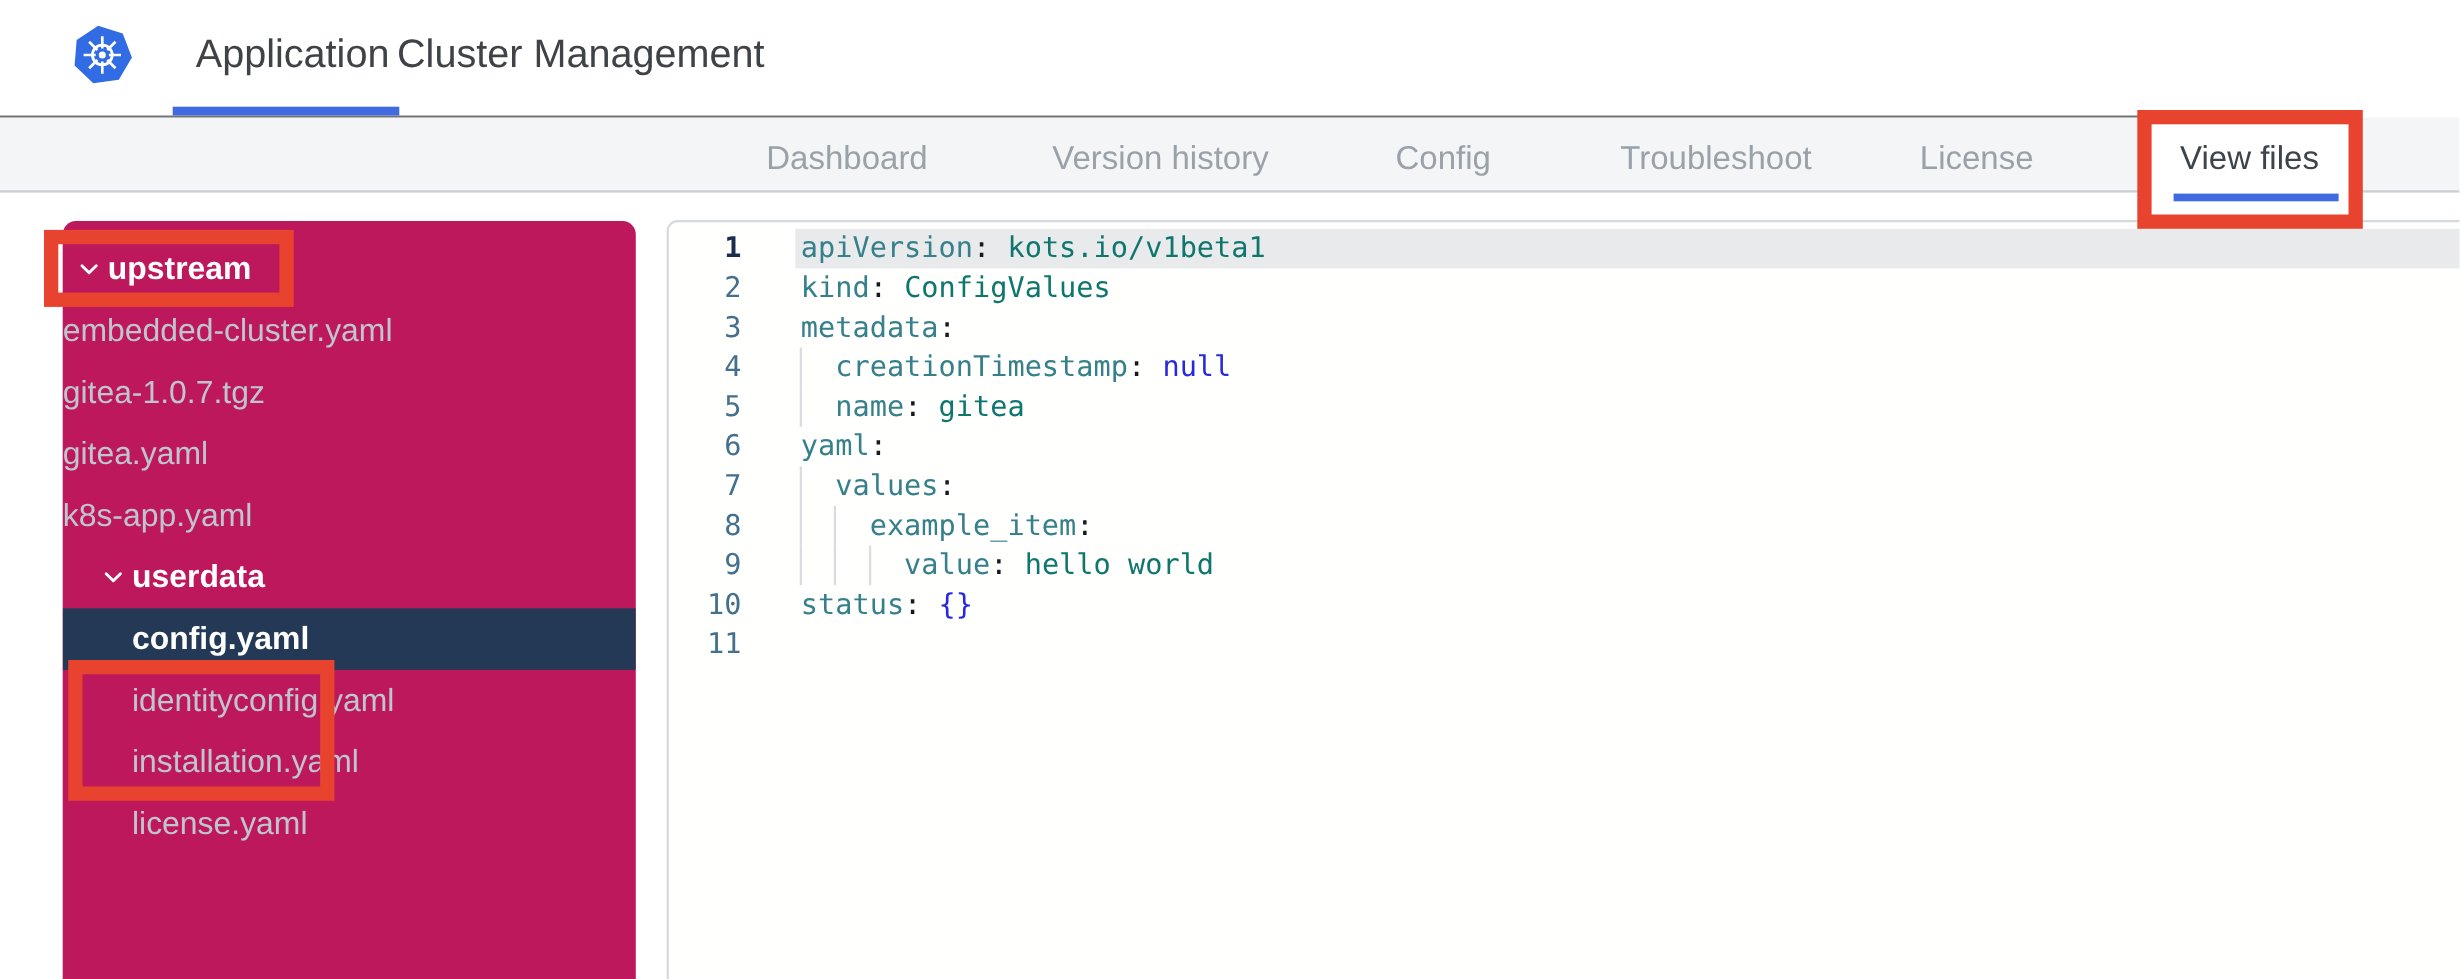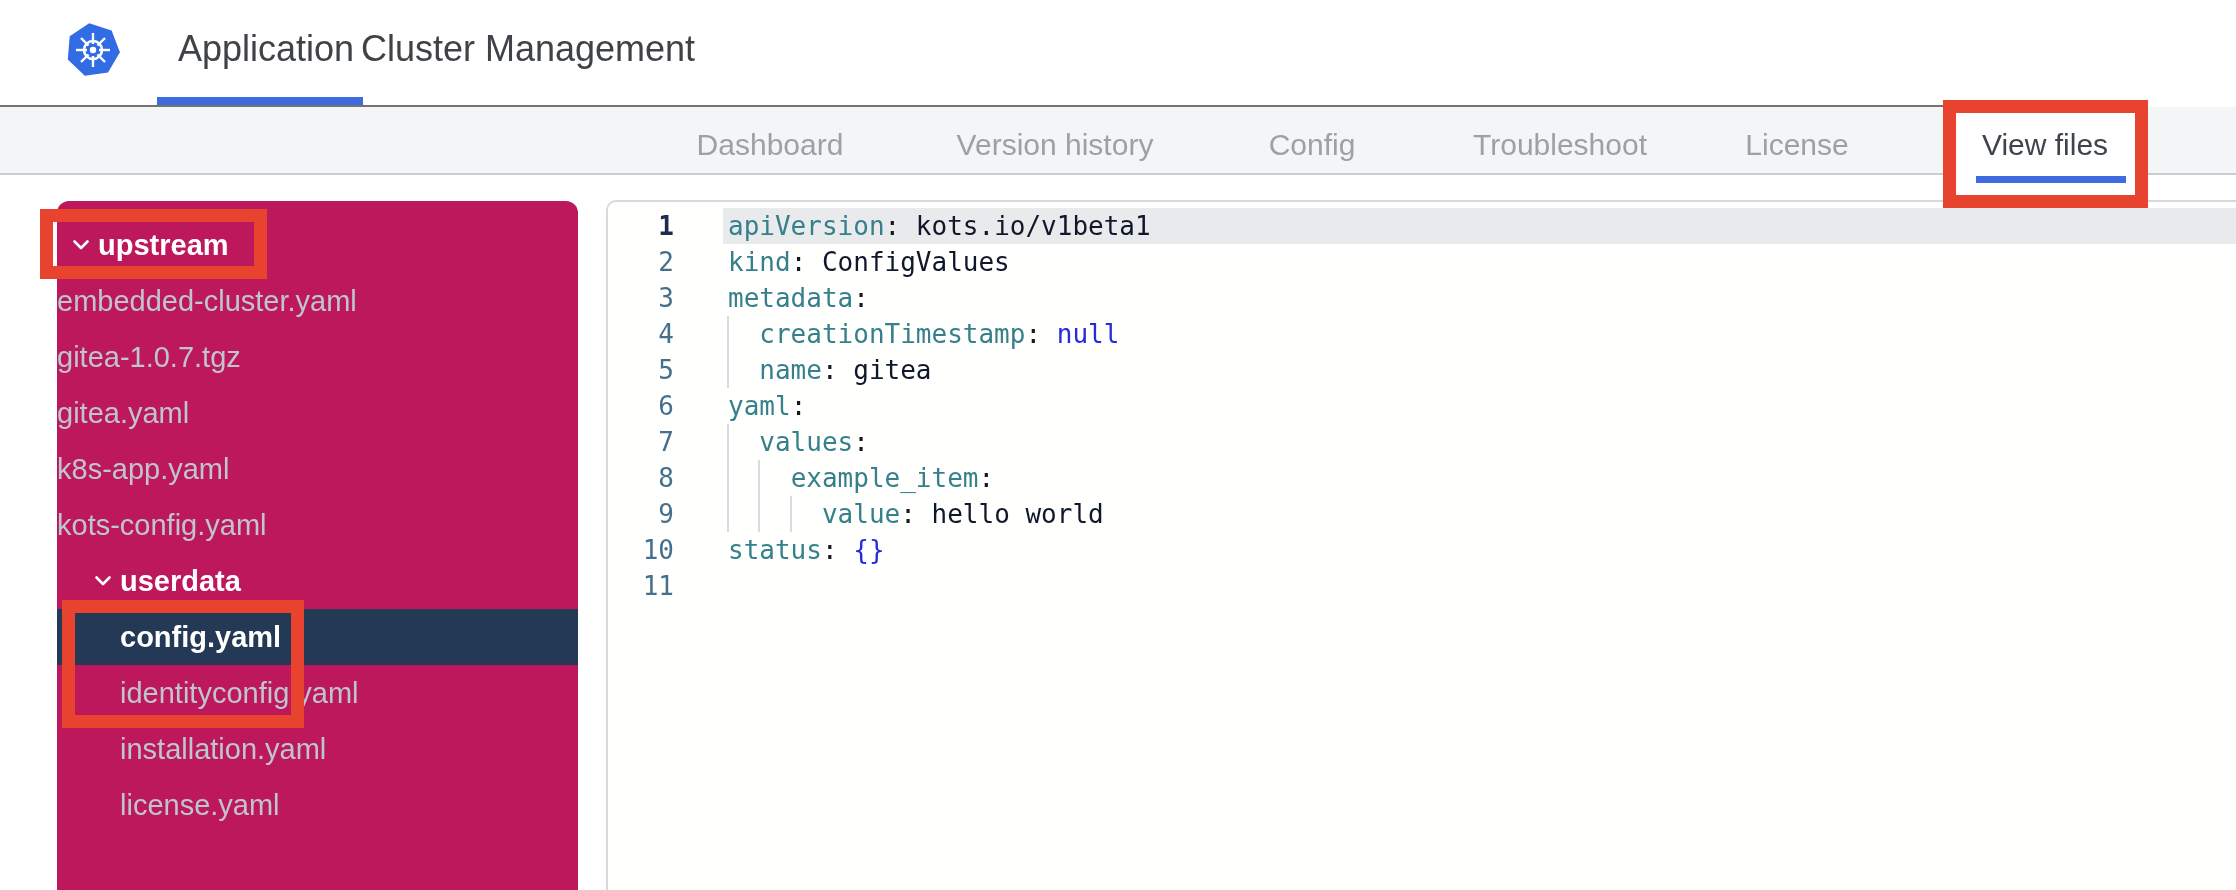--- a/index.html
+++ b/index.html
@@ -51,21 +51,21 @@
   .cline { position:relative; display:flex; height:36px; line-height:36px;
            font-size:26px; }
   .cline .ln { width:66px; text-align:right; color:#44708e; flex:0 0 auto; }
   .cline.active .ln { color:#1c2c4c; font-weight:bold; }
   .cline .lgap { width:49px; flex:0 0 auto; }
   .cline .code { position:relative; flex:1 1 auto; white-space:pre; padding-left:5px; }
   .cline.active .code { background:#e9eaec; }
   .guide { position:absolute; top:0; width:2px; height:100%; background:#d9dcdf; }
   .tk-key { color:#36808c; }
   .tk-colon { color:#16181d; }
-  .tk-str { color:#0f172a; }
+  .tk-str { color:#0f766e; }
   .tk-kw { color:#2828dd; }
   .tk-ws { color:#16181d; }
 
   
   .ann { position:absolute; border:13px solid #e8432e; background:transparent;
          pointer-events:none; }
   .ann-upstream  { left:40px;   top:209px; width:227px; height:70px; }
   .ann-userdata  { left:62px;   top:600px; width:242px; height:128px; }
   .ann-viewfiles { left:1943px; top:100px; width:205px; height:108px; }
 </style>
@@ -140,23 +140,20 @@
       </div>
       <div class="trow file lvl1">
         <span>gitea-1.0.7.tgz</span>
       </div>
       <div class="trow file lvl1">
         <span>gitea.yaml</span>
       </div>
       <div class="trow file lvl1">
         <span>k8s-app.yaml</span>
       </div>
-      <div class="trow file lvl1">
-        <span>kots-config.yaml</span>
-      </div>
       <div class="trow folder lvl2">
         <span class="chev">
           <svg width="18" height="12" viewBox="0 0 18 12">
             <polyline points="2.5,2.5 9,9 15.5,2.5" fill="none" stroke="#ffffff" stroke-width="2.6" stroke-linecap="round" stroke-linejoin="round"></polyline>
           </svg>
         </span>
         <span>userdata</span>
       </div>
       <div class="trow file lvl2 selected">
         <span>config.yaml</span>

